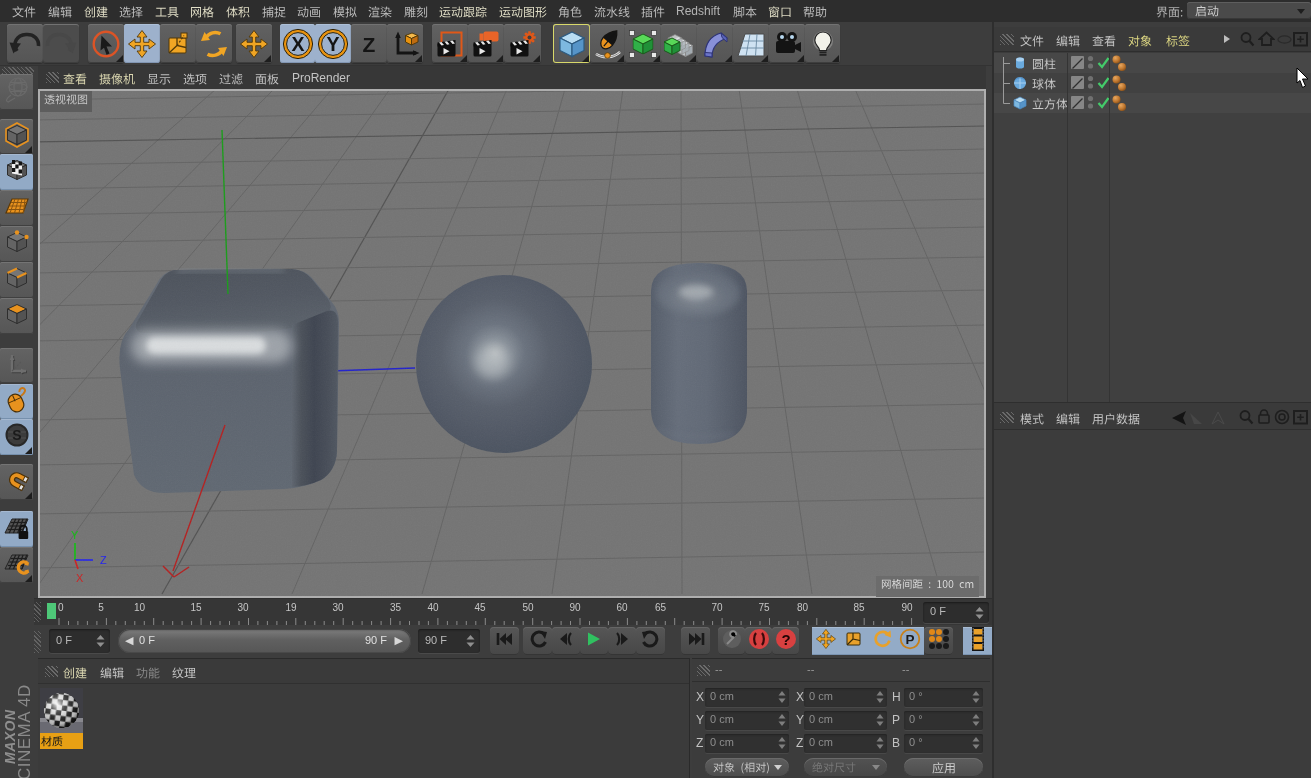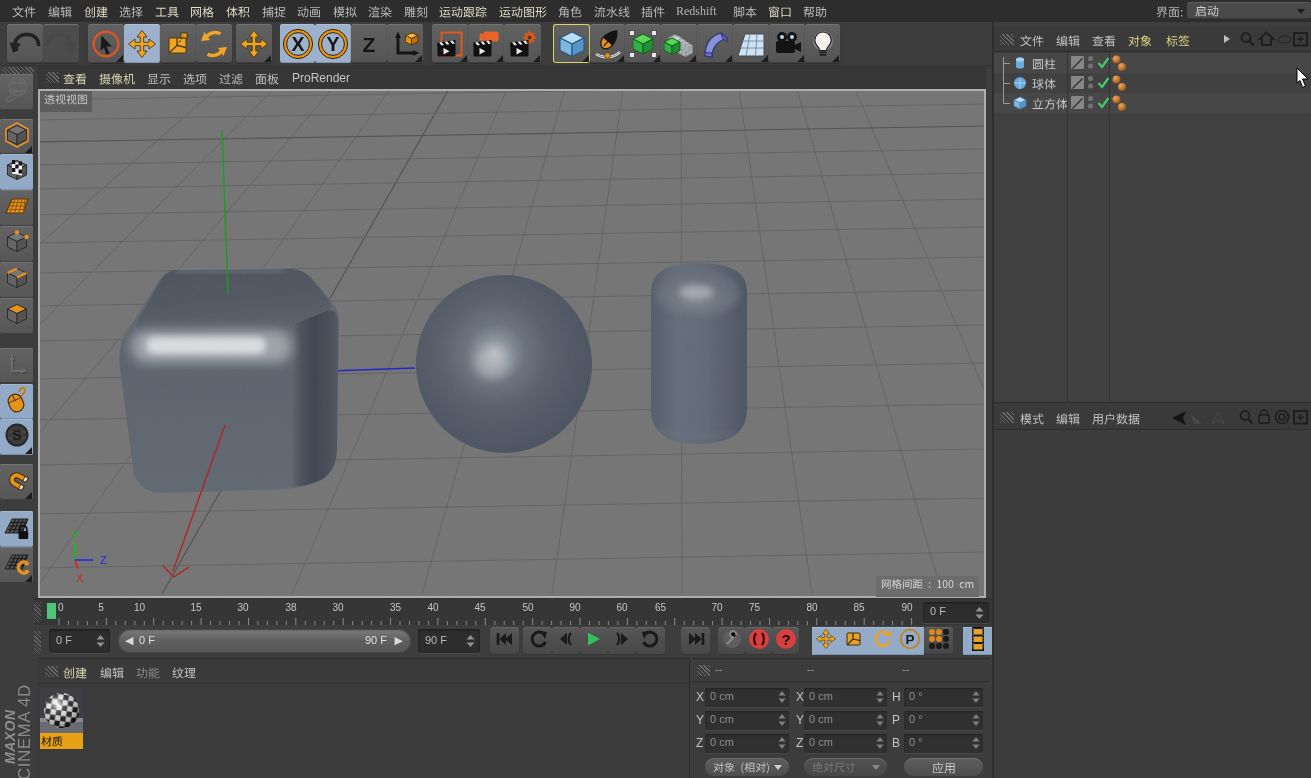--- a/index.html
+++ b/index.html
@@ -175,21 +175,21 @@
       </svg></div>
     <div class="ab" style="left:594px;top:4px;"><svg class="t" style="vertical-align:0px" width="36.0" height="15.6" viewBox="0 -1040 3000 1300" fill="#bdbdbd">
         <use href="#g6d41" x="0"></use>
         <use href="#g6c34" x="1000"></use>
         <use href="#g7ebf" x="2000"></use>
       </svg></div>
     <div class="ab" style="left:641px;top:4px;"><svg class="t" style="vertical-align:0px" width="24.0" height="15.6" viewBox="0 -1040 2000 1300" fill="#bdbdbd">
         <use href="#g63d2" x="0"></use>
         <use href="#g4ef6" x="1000"></use>
       </svg></div>
-    <div class="ab" style="left:676px;top:4px;font-size:12px;color:#b4b4b4;line-height:15px;white-space:nowrap;font-family:Liberation Serif, serif;">Redshift</div>
+    <div class="ab" style="left:676px;top:4px;font-size:12px;color:#b4b4b4;line-height:15px;white-space:nowrap;">Redshift</div>
     <div class="ab" style="left:733px;top:4px;"><svg class="t" style="vertical-align:0px" width="24.0" height="15.6" viewBox="0 -1040 2000 1300" fill="#bdbdbd">
         <use href="#g811a" x="0"></use>
         <use href="#g672c" x="1000"></use>
       </svg></div>
     <div class="ab" style="left:768px;top:4px;"><svg class="t" style="vertical-align:0px" width="24.0" height="15.6" viewBox="0 -1040 2000 1300" fill="#e3e0c8">
         <use href="#g7a97" x="0"></use>
         <use href="#g53e3" x="1000"></use>
       </svg></div>
     <div class="ab" style="left:803px;top:4px;"><svg class="t" style="vertical-align:0px" width="24.0" height="15.6" viewBox="0 -1040 2000 1300" fill="#bdbdbd">
         <use href="#g5e2e" x="0"></use>
@@ -802,32 +802,32 @@
     </div>
   </div>
 <div class="ab" style="left:34px;top:598px;width:958px;height:27px;background:#363636;border-top:1px solid #2e2e2e">
     <div class="ab hatch" style="left:0px;top:3px;width:7px;height:20px;opacity:.5"></div>
     <div class="ab" style="left:13px;top:4px;width:9px;height:16px;background:#4ec878"></div>
     <div class="ab" style="left:24px;top:3px;width:30px;margin-left:0px;text-align:left;font-size:10px;color:#c6c6c6">0</div>
     <div class="ab" style="left:67px;top:3px;width:30px;margin-left:-15px;text-align:center;font-size:10px;color:#c6c6c6">5</div>
     <div class="ab" style="left:115px;top:3px;width:30px;margin-left:-15px;font-size:10px;color:#c6c6c6">10</div>
     <div class="ab" style="left:162px;top:3px;width:30px;margin-left:-15px;text-align:center;font-size:10px;color:#c6c6c6">15</div>
     <div class="ab" style="left:209px;top:3px;width:30px;margin-left:-15px;text-align:center;font-size:10px;color:#c6c6c6">30</div>
-    <div class="ab" style="left:257px;top:3px;width:30px;margin-left:-15px;text-align:center;font-size:10px;color:#c6c6c6">38</div>
+    <div class="ab" style="left:257px;top:3px;width:30px;margin-left:-15px;text-align:center;font-size:10px;color:#c6c6c6">19</div>
     <div class="ab" style="left:304px;top:3px;width:30px;margin-left:-15px;text-align:center;font-size:10px;color:#c6c6c6">30</div>
     <div class="ab" style="left:352px;top:3px;width:30px;margin-left:-15px;text-align:right;font-size:10px;color:#c6c6c6">35</div>
     <div class="ab" style="left:399px;top:3px;width:30px;margin-left:-15px;text-align:center;font-size:10px;color:#c6c6c6">40</div>
     <div class="ab" style="left:446px;top:3px;width:30px;margin-left:-15px;text-align:center;font-size:10px;color:#c6c6c6">45</div>
     <div class="ab" style="left:494px;top:3px;width:30px;margin-left:-15px;text-align:center;font-size:10px;color:#c6c6c6">50</div>
     <div class="ab" style="left:541px;top:3px;width:30px;margin-left:-15px;text-align:center;font-size:10px;color:#c6c6c6">90</div>
     <div class="ab" style="left:588px;top:3px;width:30px;margin-left:-15px;text-align:center;font-size:10px;color:#c6c6c6">60</div>
     <div class="ab" style="left:636px;top:3px;width:30px;margin-left:-15px;text-align:left;font-size:10px;color:#c6c6c6">65</div>
     <div class="ab" style="left:683px;top:3px;width:30px;margin-left:-15px;text-align:center;font-size:10px;color:#c6c6c6">70</div>
-    <div class="ab" style="left:730px;top:3px;width:30px;margin-left:-15px;text-align:left;font-size:10px;color:#c6c6c6">75</div>
-    <div class="ab" style="left:778px;top:3px;width:30px;margin-left:-15px;text-align:center;font-size:10px;color:#c6c6c6">80</div>
+    <div class="ab" style="left:730px;top:3px;width:30px;margin-left:-15px;text-align:center;font-size:10px;color:#c6c6c6">75</div>
+    <div class="ab" style="left:778px;top:3px;width:30px;margin-left:-15px;font-size:10px;color:#c6c6c6">80</div>
     <div class="ab" style="left:825px;top:3px;width:30px;margin-left:-15px;text-align:center;font-size:10px;color:#c6c6c6">85</div>
     <div class="ab" style="left:873px;top:3px;width:30px;margin-left:-15px;text-align:center;font-size:10px;color:#c6c6c6">90</div>
     <svg class="ab" style="left:0;top:17px" width="890" height="9" viewBox="0 0 890 9">
       <path d="M25.0 9 L25.0 2" stroke="#8a8a8a" stroke-width="1"></path>
       <path d="M34.5 9 L34.5 5" stroke="#8a8a8a" stroke-width="1"></path>
       <path d="M43.9 9 L43.9 5" stroke="#8a8a8a" stroke-width="1"></path>
       <path d="M53.4 9 L53.4 5" stroke="#8a8a8a" stroke-width="1"></path>
       <path d="M62.9 9 L62.9 5" stroke="#8a8a8a" stroke-width="1"></path>
       <path d="M72.4 9 L72.4 2" stroke="#8a8a8a" stroke-width="1"></path>
       <path d="M81.8 9 L81.8 5" stroke="#8a8a8a" stroke-width="1"></path>

